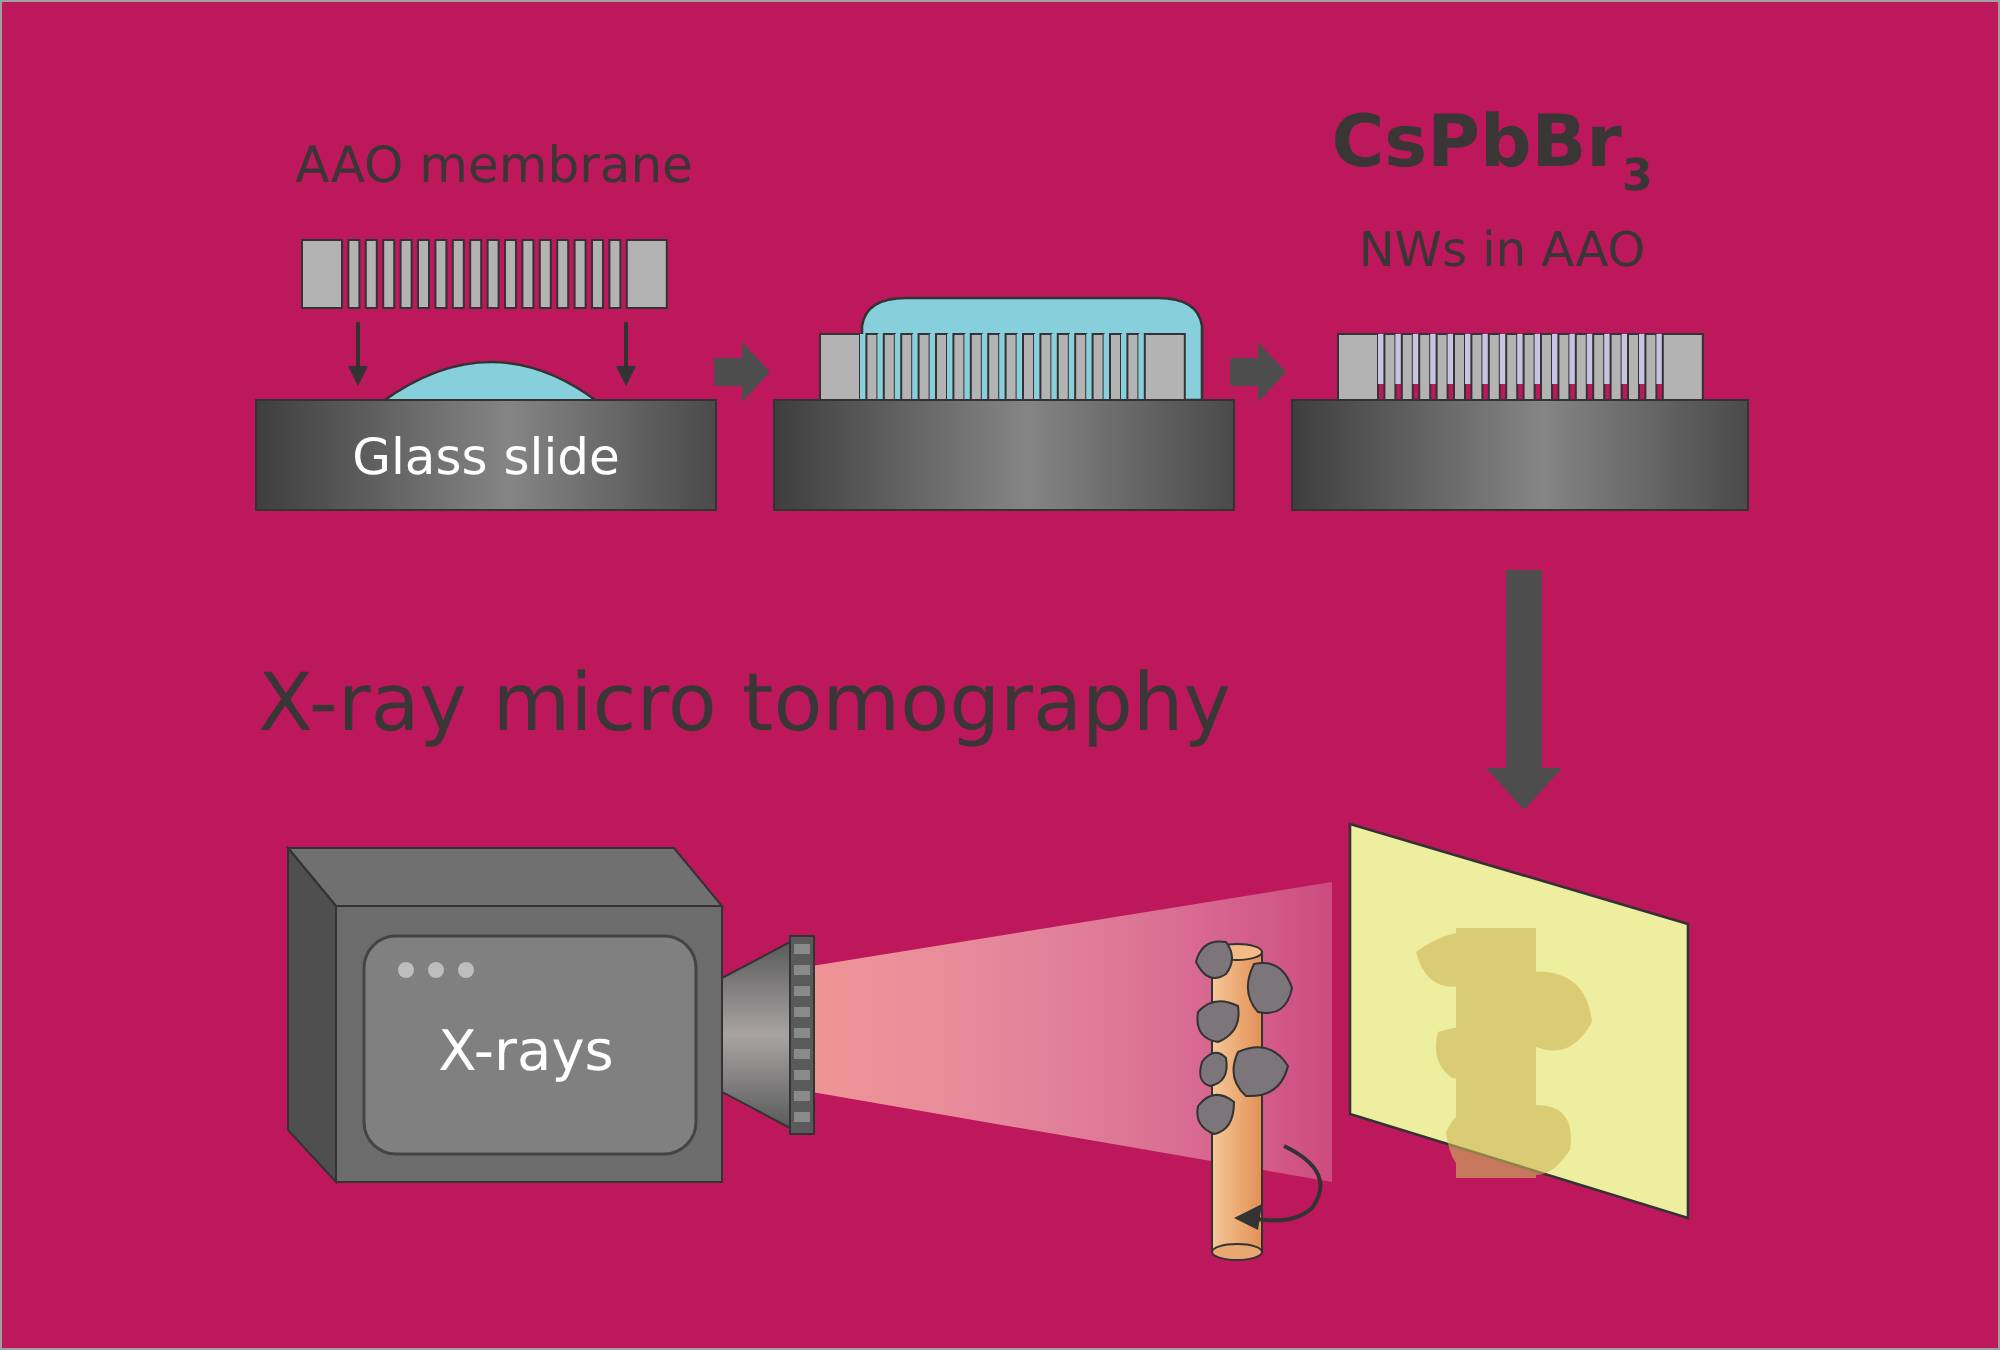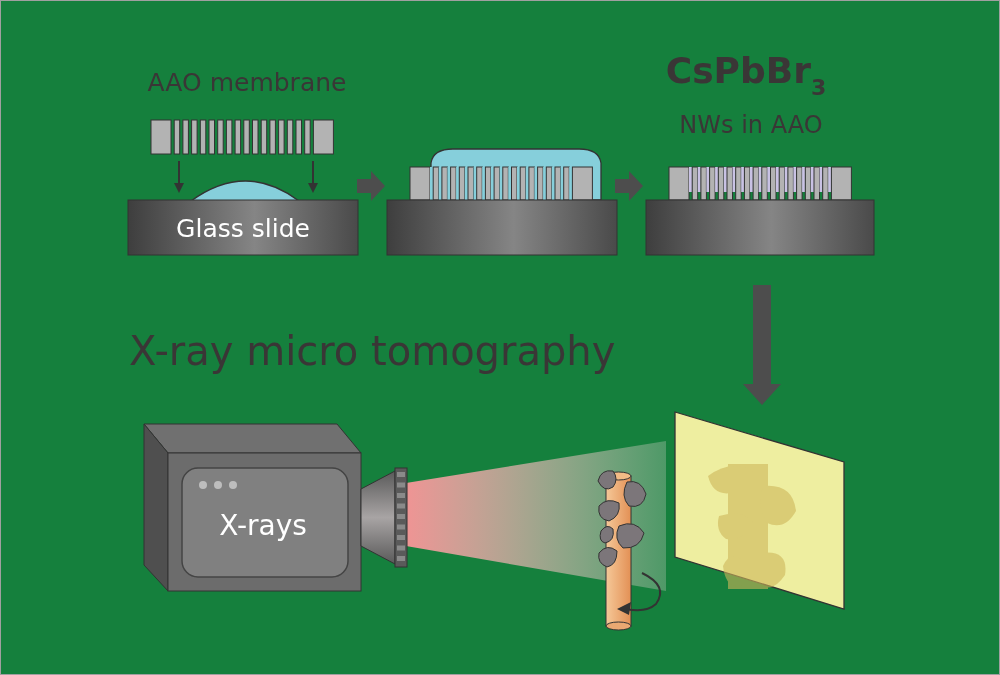--- a/index.html
+++ b/index.html
@@ -1,19 +1,19 @@
 <!DOCTYPE html>
 <html><head>
 <meta charset="utf-8">
 <style>
   html, body { margin: 0; padding: 0; background: #ffffff; }
   body { width: 1000px; height: 675px; overflow: hidden; }
   #frame {
     position: relative; width: 998px; height: 673px;
-    border: 1px solid #a0a0a0; background: #15803d;
+    border: 1px solid #a0a0a0; background: #be185d;
     font-family: "DejaVu Sans", sans-serif;
   }
   svg { position: absolute; left: 0; top: 0; }
   .lbl { font-family: "DejaVu Sans", sans-serif; fill: #3a3636; }
 </style>
 </head>
 <body>
 
 <div id="frame">
 <svg width="1000" height="675" viewBox="0 0 1000 675">

